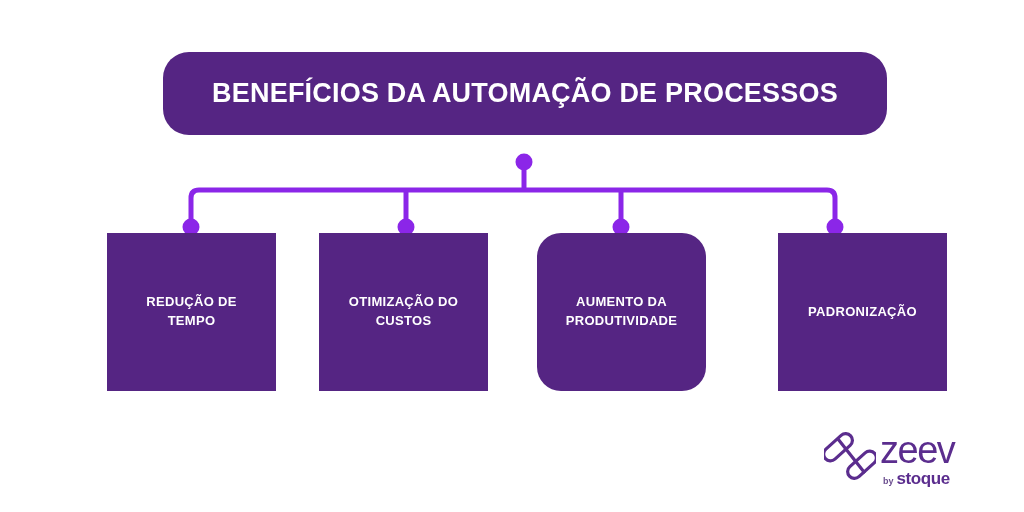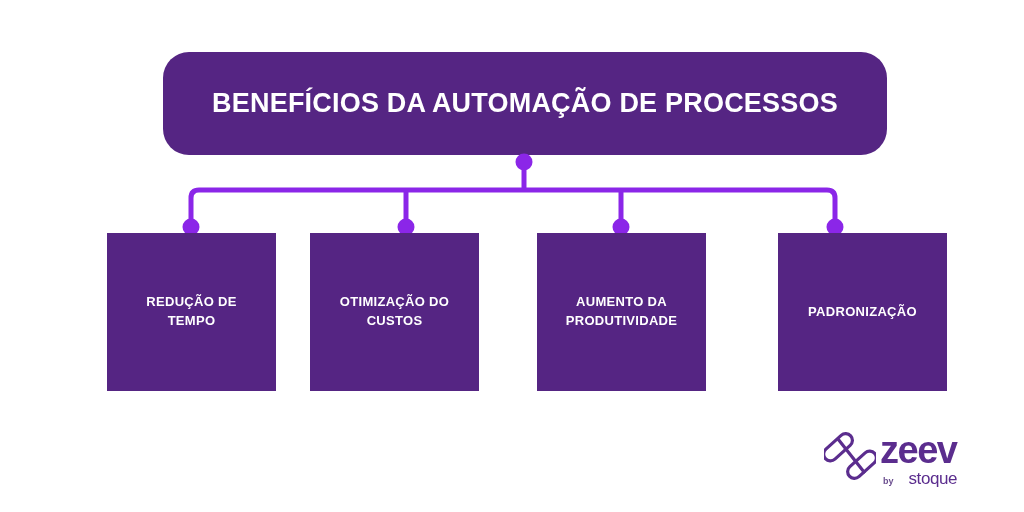--- a/index.html
+++ b/index.html
@@ -24,21 +24,21 @@
     height: 512px;
     background: #ffffff;
   }
 
   
   .title-card {
     position: absolute;
     left: 163px;
     top: 52px;
     width: 724px;
-    height: 103px;
+    height: 83px;
     background: #552583;
     border-radius: 26px;
     display: flex;
     align-items: center;
     justify-content: center;
     box-sizing: border-box;
   }
   .title-text {
     color: #ffffff;
     font-size: 27px;
@@ -108,42 +108,42 @@
     left: 56px;
     top: 0px;
     width: 92px;
     height: 58px;
   }
   .logo-word {
     position: absolute;
     left: 0;
     top: 3px;
     font-size: 38px;
-    font-weight: bold;
+    font-weight: normal;
     color: #5B2D8E;
     letter-spacing: -1.5px;
     line-height: 1;
   }
   .logo-sub {
     position: absolute;
     left: 3px;
     top: 41px;
     display: flex;
     align-items: baseline;
-    gap: 15px;
+    gap: 3px;
   }
   .logo-sub-by {
     font-size: 9px;
     font-weight: bold;
     color: #6B4E8F;
     letter-spacing: 0px;
   }
   .logo-sub-name {
     font-size: 17px;
-    font-weight: normal;
+    font-weight: bold;
     color: #5B2D8E;
     letter-spacing: -0.4px;
   }
 </style>
 </head>
 <body>
 
 <div id="canvas">
 
   <div class="title-card">
@@ -169,28 +169,28 @@
 
   <div class="boxes">
 
     <div class="benefit-box" style="left:107px;">
       <div class="benefit-label">
         <span>REDUÇÃO DE</span><br>
         <span>TEMPO</span>
       </div>
     </div>
 
-    <div class="benefit-box" style="left:310px;">
+    <div class="benefit-box" style="left:319px;">
       <div class="benefit-label">
         <span>OTIMIZAÇÃO DO</span><br>
         <span>CUSTOS</span>
       </div>
     </div>
 
-    <div class="benefit-box" style="left:537px;">
+    <div class="benefit-box" style="left:537px;border-radius:24px;">
       <div class="benefit-label">
         <span>AUMENTO DA</span><br>
         <span>PRODUTIVIDADE</span>
       </div>
     </div>
 
     <div class="benefit-box" style="left:778px;">
       <div class="benefit-label">
         <span>PADRONIZAÇÃO</span>
       </div>

